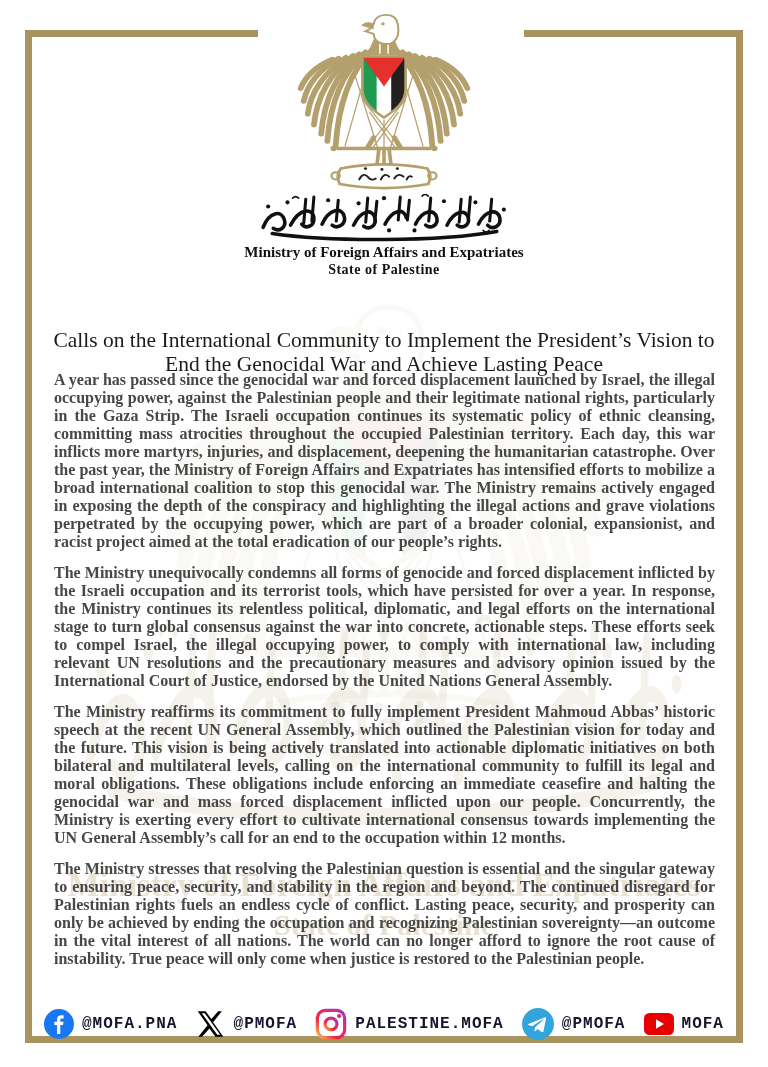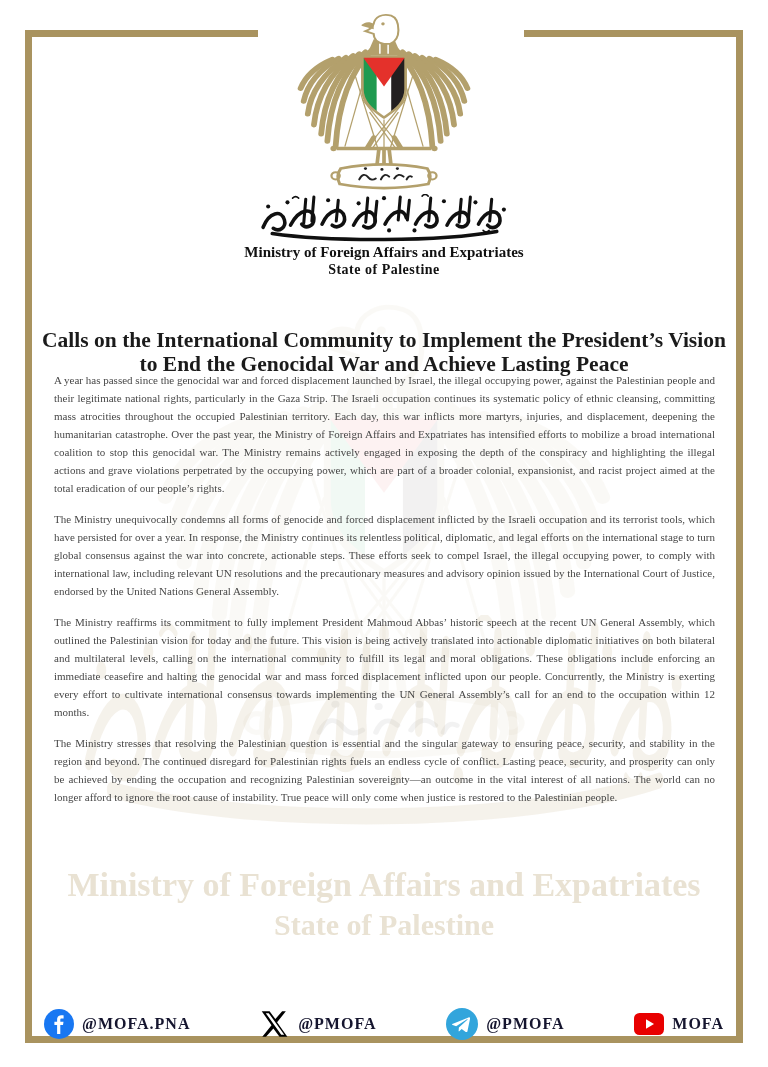--- a/index.html
+++ b/index.html
@@ -33,34 +33,34 @@
   
   .emblem{position:absolute;left:50%;margin-left:-103px;top:12px;z-index:3;}
   .callig{position:absolute;left:50%;margin-left:-127px;top:194px;color:#101010;z-index:3;}
   .ministry-en{position:absolute;left:0;top:244px;width:768px;text-align:center;
                font-size:15px;font-weight:bold;color:#111;z-index:3;}
   .state-en{position:absolute;left:0;top:262px;width:768px;text-align:center;
             font-size:14px;font-weight:bold;letter-spacing:.5px;color:#111;z-index:3;}
 
   
   .doc-title{position:absolute;top:292px;left:39px;width:690px;z-index:3;
-             text-align:center;font-size:21.5px;line-height:24px;font-weight:bold;
+             text-align:center;font-size:21.5px;line-height:24px;font-weight:normal;
              color:var(--ink);margin-top:36px;}
 
   
   .body-text{position:absolute;top:371px;left:54px;width:661px;z-index:3;
-             font-size:11px;line-height:18px;color:var(--body-ink);
-             text-align:justify;}
+             font-size:16px;line-height:18px;color:var(--body-ink);
+             text-align:justify;font-weight:bold;}
   .body-text p{margin:0 0 13px 0;}
 
   
   .social-row{position:absolute;left:44px;top:1006px;width:680px;height:36px;
               display:flex;align-items:center;justify-content:space-between;z-index:3;}
   .social-item{display:flex;align-items:center;gap:8px;cursor:pointer;}
-  .social-item .handle{font-family:Liberation Serif, serif;font-weight:bold;
+  .social-item .handle{font-family:Liberation Mono, monospace;font-weight:bold;
               font-size:16px;letter-spacing:1px;color:var(--footer-ink);white-space:nowrap;}
   .social-item svg{display:block;}
 
   .hidden-defs{position:absolute;width:0;height:0;overflow:hidden;}
 </style>
 </head>
 <body>
 
 <svg class="hidden-defs" aria-hidden="true">
   <defs>
@@ -227,20 +227,36 @@
     <span class="handle">@MOFA.PNA</span>
   </div>
 
   <div class="social-item">
     <svg width="30" height="28" viewBox="0 0 26 24">
       <path d="M1.5 1h6.8l5 6.7L19.2 1h3.2l-7.6 9.5L23.7 23h-6.8l-5.3-7.2L5.2 23H2l8-10L1.5 1z M5 2.6l13.4 18.8h2.6L7.6 2.6H5z" fill="#000" fill-rule="evenodd"></path>
     </svg>
     <span class="handle">@PMOFA</span>
   </div>
 
+  <div class="social-item">
+    <svg width="32" height="32" viewBox="0 0 30 30">
+      <defs>
+        <linearGradient id="igg" x1="0" y1="1" x2="1" y2="0">
+          <stop offset="0" stop-color="#FEC053"></stop>
+            <stop offset=".35" stop-color="#F2203E"></stop>
+          <stop offset=".7" stop-color="#D62E82"></stop>
+            <stop offset="1" stop-color="#9B36B7"></stop>
+        </linearGradient>
+      </defs>
+      <rect x="2.2" y="2.2" width="25.6" height="25.6" rx="7.5" fill="none" stroke="url(#igg)" stroke-width="3"></rect>
+      <circle cx="15" cy="15" r="5.6" fill="none" stroke="url(#igg)" stroke-width="3"></circle>
+      <circle cx="22.6" cy="7.6" r="2" fill="url(#igg)"></circle>
+    </svg>
+    <span class="handle">PALESTINE.MOFA</span>
+  </div>
 
   <div class="social-item">
     <svg width="32" height="32" viewBox="0 0 30 30">
       <circle cx="15" cy="15" r="15" fill="#32A5DC"></circle>
       <path d="M6.5 14.8l14.6-5.9c.9-.4 1.7.2 1.4 1.5l-2.4 11.3c-.2.9-.8 1.1-1.6.7l-3.8-2.8-1.8 1.8c-.3.3-.6.5-1.1.5l.3-3.7 8.2-7.4c.4-.3-.1-.5-.6-.2l-10.2 6.4-3.2-1c-.9-.3-.9-.9.2-1.2z" fill="#fff"></path>
     </svg>
     <span class="handle">@PMOFA</span>
   </div>
 
   <div class="social-item">

